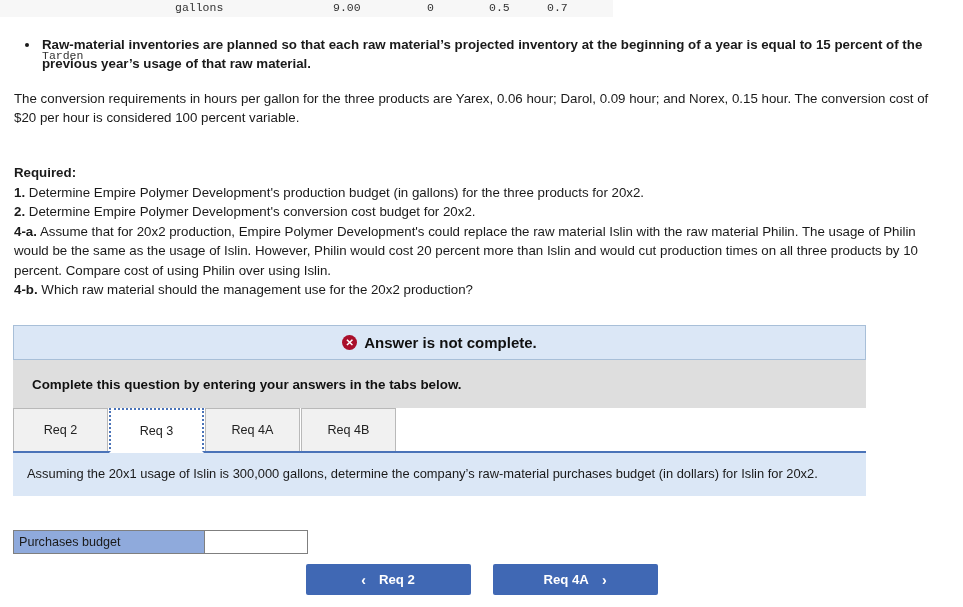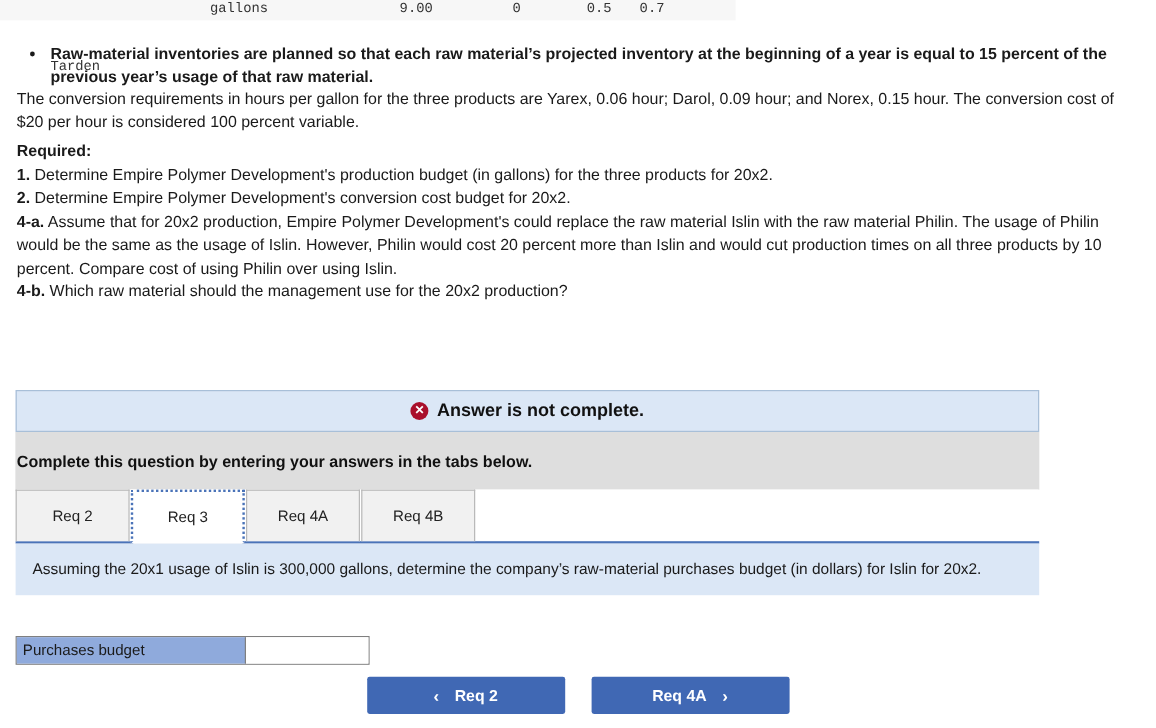--- a/index.html
+++ b/index.html
@@ -27,45 +27,45 @@
     color: #333;
     position: relative;
     white-space: pre;
   }
   .table-strip .cell { position: absolute; top: 1px; }
   .ts-name  { left: 42px; margin-top: 48px; }
   .ts-unit  { left: 175px; }
   .ts-v1    { left: 333px; }
   .ts-v2    { left: 427px; }
   .ts-v3    { left: 489px; }
-  .ts-v4    { left: 533px; }
+  .ts-v4    { left: 547px; }
 
   
   .body-wrap { padding: 0 12px 0 12px; }
 
   ul.bullets {
     margin: 18px 0 0 0;
     padding-left: 28px;
     list-style: disc;
     font-weight: bold;
   }
   ul.bullets li {
     line-height: 19px;
     margin: 0;
     padding-left: 2px;
   }
 
   p.para {
-    margin: 0 0 0 2px;
+    margin: 16px 0 0 2px;
     line-height: 19px;
     max-width: 940px;
   }
 
   .required-block {
-    margin: 5px 0 0 2px;
+    margin: 36px 0 0 2px;
     line-height: 19.5px;
   }
   .required-block .req-title { font-weight: bold; display: block; }
   .required-block .line { display: block; }
   .required-block .num { font-weight: bold; }
 
   
   .answer-card {
     position: absolute;
     left: 13px;
@@ -100,20 +100,21 @@
     font-weight: bold;
     font-size: 15px;
     color: #111;
   }
 
   .instruct-bar {
     background: #dedede;
     height: 48px;
     display: flex;
     align-items: center;
+    padding-left: 18px;
     box-sizing: border-box;
     border-left: 1px solid #dedede;
     border-right: 1px solid #dedede;
   }
   .instruct-text { font-weight: bold; font-size: 13.4px; color: #111; }
 
   
   .tabs-row {
     display: flex;
     border-bottom: 2px solid #4a73b8;

